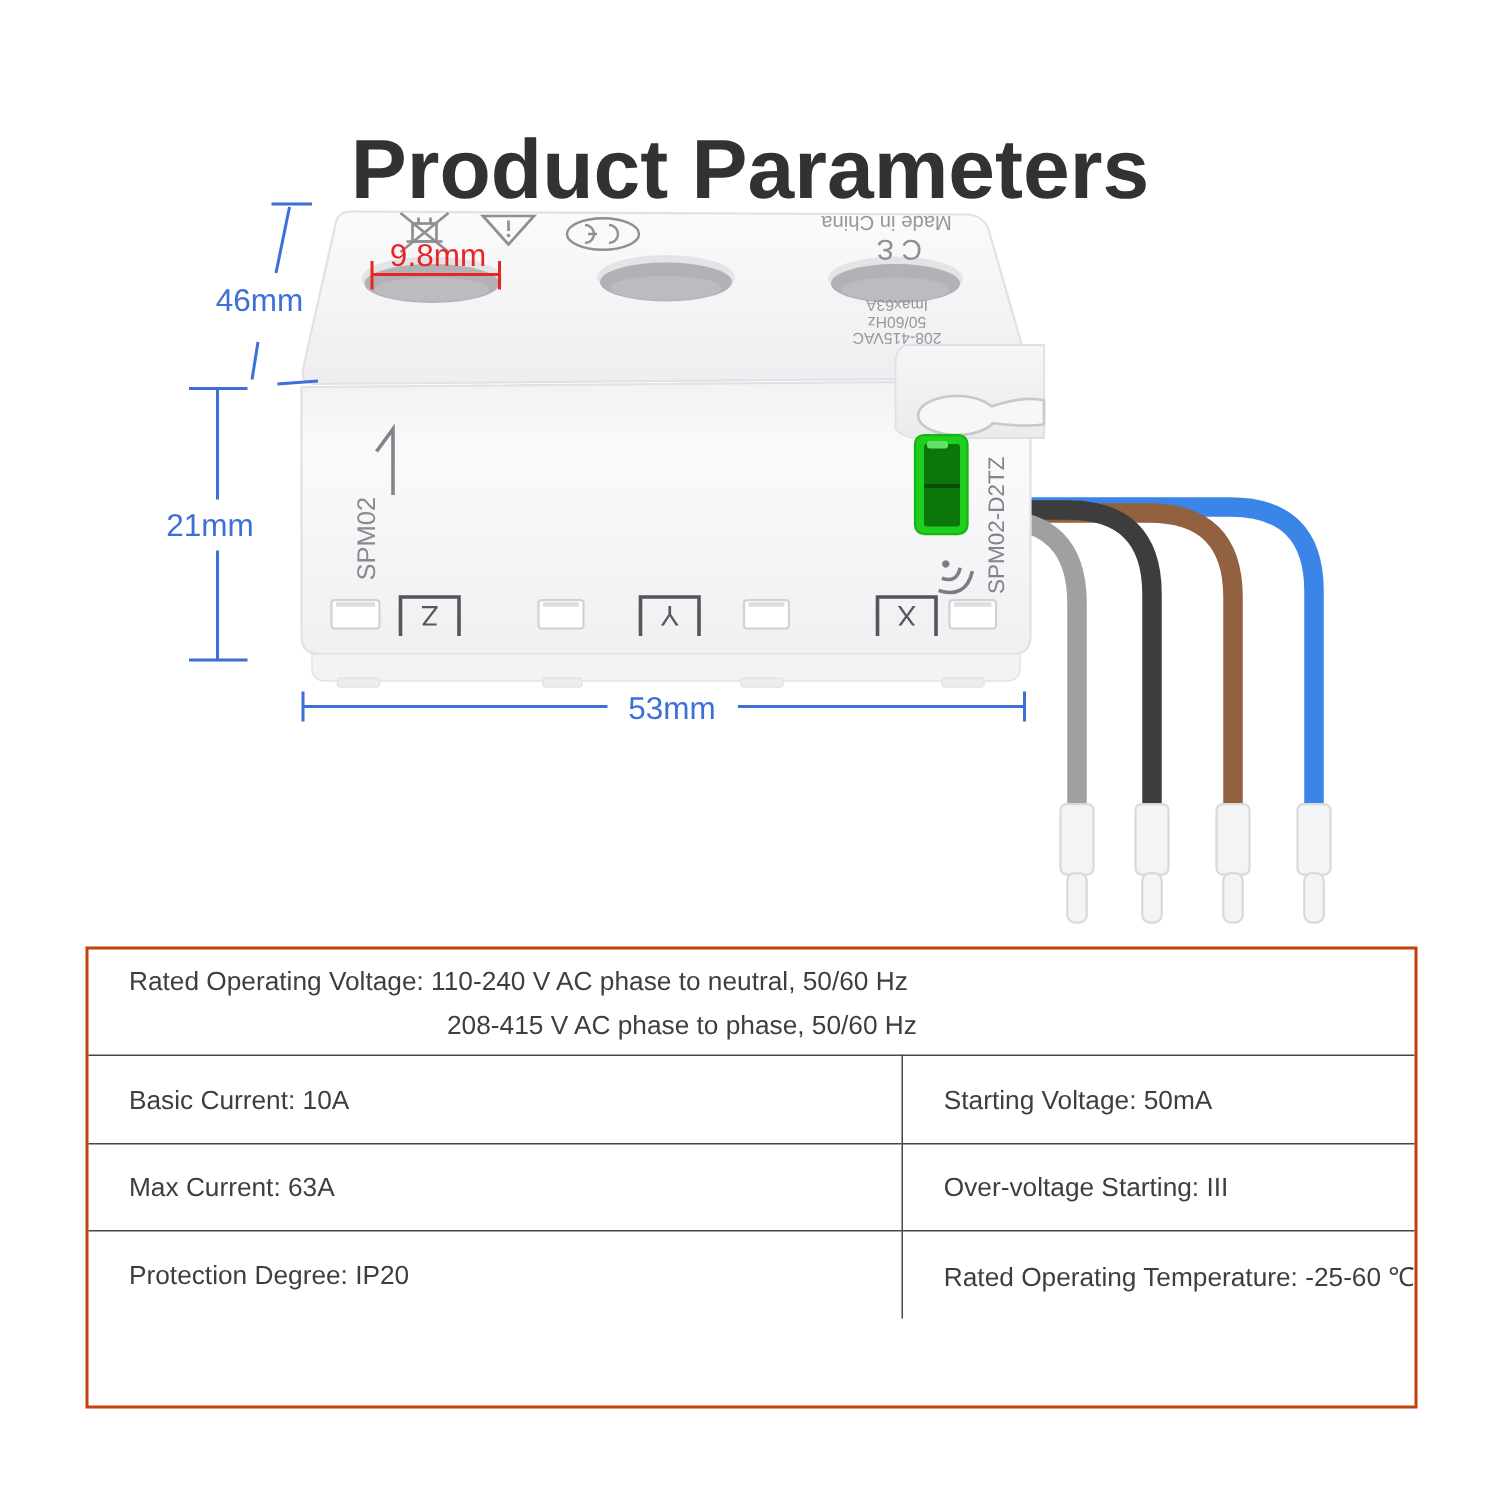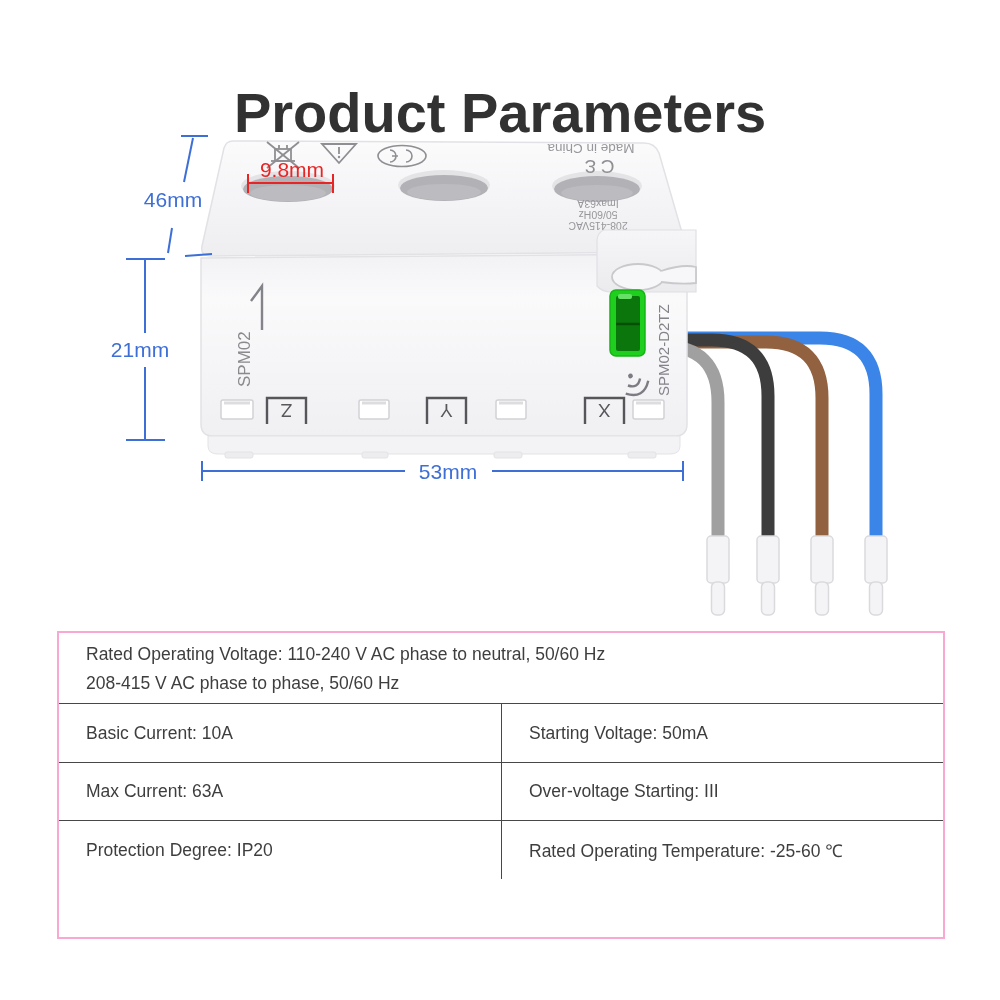--- a/index.html
+++ b/index.html
@@ -2,28 +2,28 @@
 <html><head>
 <meta charset="utf-8">
 <style>
   html,body{margin:0;padding:0;background:#ffffff;}
   body{width:1000px;height:1000px;position:relative;font-family:"Liberation Sans",sans-serif;overflow:hidden;}
   .page-title{position:absolute;top:42px;left:0;width:1000px;text-align:center;
     font-size:56px;font-weight:700;color:#323232;letter-spacing:0px;}
   .figure{position:absolute;top:110px;left:0;width:1000px;height:520px;}
   
   .spec-table{position:absolute;left:57px;top:631px;width:884px;
-    border:2px solid #f9a8d4;display:grid;grid-template-columns:1fr 1fr;
+    border:2px solid #c2410c;display:grid;grid-template-columns:1fr;
     grid-template-rows:70px 59px 58px 59px 58px;color:#3e3e3e;font-size:17.5px;background:#fff;}
   .spec-cell{display:flex;flex-direction:column;justify-content:center;
     padding-left:27px;border-top:1.5px solid #474747;box-sizing:border-box;}
   .spec-cell.first{grid-column:1 / span 2;border-top:none;padding-top:2px;}
   .spec-cell.rightcol{border-left:1.5px solid #474747;}
   .v-line{line-height:29px;}
-  .v-line.indent{}
+  .v-line.indent{margin-left:212px;}
 </style>
 </head>
 <body>
 
 <h1 class="page-title">Product Parameters</h1>
 
 <div class="figure">
 <svg width="1000" height="520" viewBox="0 0 1000 520">
   <defs>
     <linearGradient id="gTop" x1="0" y1="0" x2="0" y2="1">

